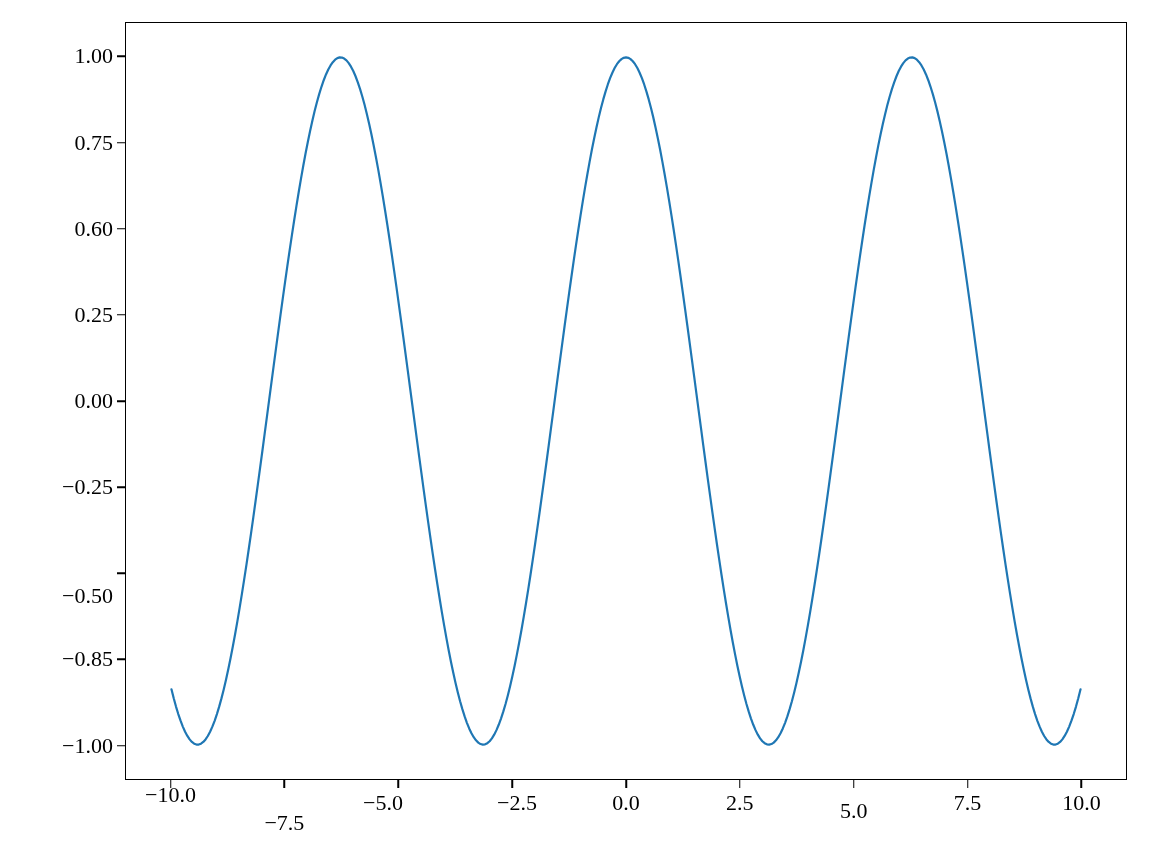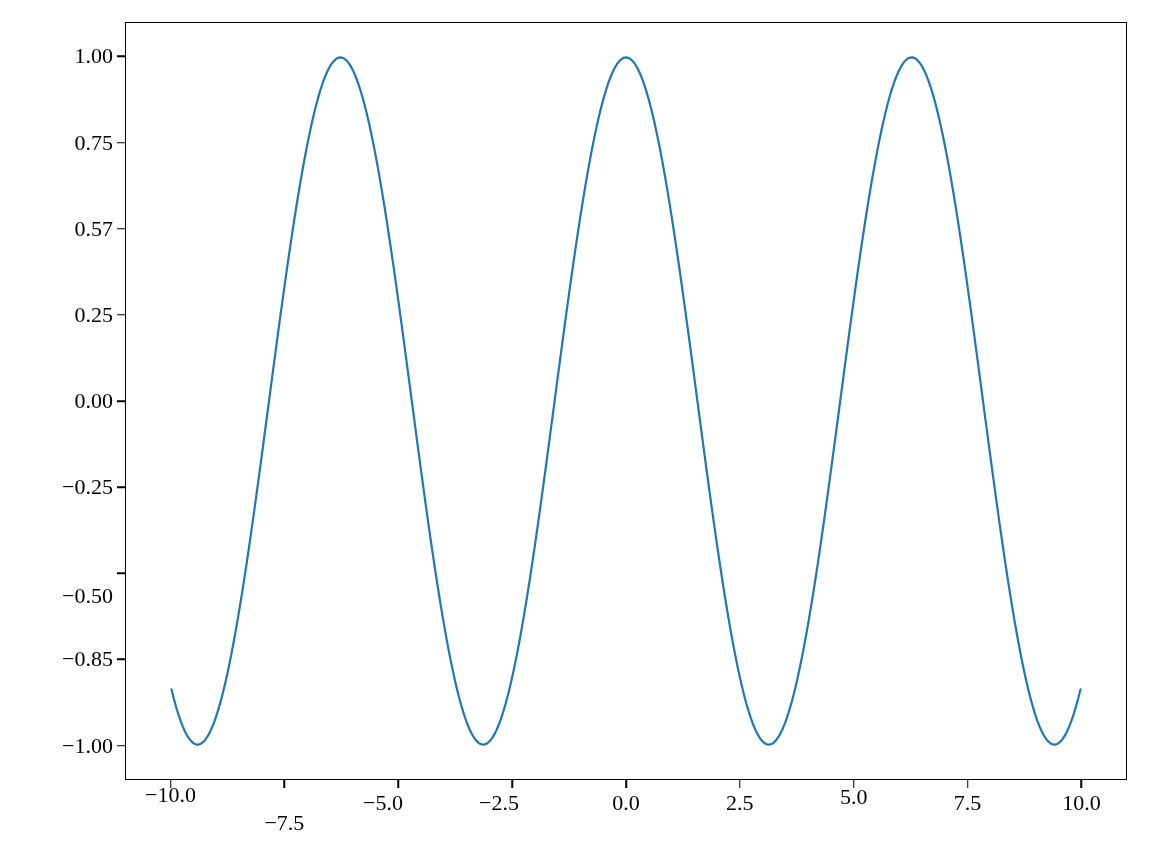--- a/index.html
+++ b/index.html
@@ -53,45 +53,45 @@
       </svg>
   </div>
   <div class="x-ticks-container" id="x-ticks" style="left: 125px; top: 780px; width: 1002px; height: 40px;">
       <div class="tick-mark x" style="left: 45.5455px;"></div>
       <div class="tick-label x-tick-label" style="left: 45.5455px; top: 2px;">−10.0</div>
       <div class="tick-mark x" style="left: 159.409px;"></div>
       <div class="tick-label x-tick-label" style="left: 159.409px; top: 10px; margin-top: 20px;">−7.5</div>
       <div class="tick-mark x" style="left: 273.273px;"></div>
       <div class="tick-label x-tick-label" style="left: 258px; top: 10px;">−5.0</div>
       <div class="tick-mark x" style="left: 387.136px;"></div>
-      <div class="tick-label x-tick-label" style="left: 374px; top: 10px; text-align: center;">−2.5</div>
+      <div class="tick-label x-tick-label" style="left: 392px; top: 10px; text-align: center;">−2.5</div>
       <div class="tick-mark x" style="left: 501px;"></div>
       <div class="tick-label x-tick-label" style="left: 501px; top: 10px;">0.0</div>
       <div class="tick-mark x" style="left: 614.864px;"></div>
       <div class="tick-label x-tick-label" style="left: 614.864px; top: 10px;">2.5</div>
       <div class="tick-mark x" style="left: 728.727px;"></div>
-      <div class="tick-label x-tick-label" style="left: 728.727px; top: 4px;">5.0</div>
+      <div class="tick-label x-tick-label" style="left: 728.727px; top: 18px;">5.0</div>
       <div class="tick-mark x" style="left: 842.591px;"></div>
       <div class="tick-label x-tick-label" style="left: 842.591px; top: 10px;">7.5</div>
       <div class="tick-mark x" style="left: 956.455px;"></div>
       <div class="tick-label x-tick-label" style="left: 956.455px; top: 10px;">10.0</div>
     </div>
   <div class="y-ticks-container" id="y-ticks" style="left: 125px; top: 22px; width: 0px; height: 758px;">
       <div class="tick-mark y" style="top: 723.545px;"></div>
       <div class="tick-label y-tick-label" style="top: 723.545px; padding-right: 14px; left: -120px; width: 108px;">−1.00</div>
       <div class="tick-mark y" style="top: 637.409px;"></div>
       <div class="tick-label y-tick-label" style="top: 637.409px; padding-right: 14px; left: -120px; width: 108px;">−0.85</div>
       <div class="tick-mark y" style="top: 551.273px;"></div>
       <div class="tick-label y-tick-label" style="top: 574px; padding-right: 14px; left: -120px; width: 108px;">−0.50</div>
       <div class="tick-mark y" style="top: 465.136px;"></div>
       <div class="tick-label y-tick-label" style="top: 465.136px; padding-right: 14px; left: -120px; width: 108px;">−0.25</div>
       <div class="tick-mark y" style="top: 379px;"></div>
       <div class="tick-label y-tick-label" style="top: 379px; padding-right: 14px; left: -120px; width: 108px;">0.00</div>
       <div class="tick-mark y" style="top: 292.864px;"></div>
       <div class="tick-label y-tick-label" style="top: 292.864px; padding-right: 14px; left: -120px; width: 108px;">0.25</div>
       <div class="tick-mark y" style="top: 206.727px;"></div>
-      <div class="tick-label y-tick-label" style="top: 206.727px; padding-right: 14px; left: -120px; width: 108px;">0.57</div>
+      <div class="tick-label y-tick-label" style="top: 206.727px; padding-right: 14px; left: -120px; width: 108px;">0.60</div>
       <div class="tick-mark y" style="top: 120.591px;"></div>
       <div class="tick-label y-tick-label" style="top: 120.591px; padding-right: 14px; left: -120px; width: 108px;">0.75</div>
       <div class="tick-mark y" style="top: 34.4545px;"></div>
       <div class="tick-label y-tick-label" style="top: 34.4545px; padding-right: 14px; left: -120px; width: 108px;">1.00</div>
     </div>
 </div>
 
 </body></html>

